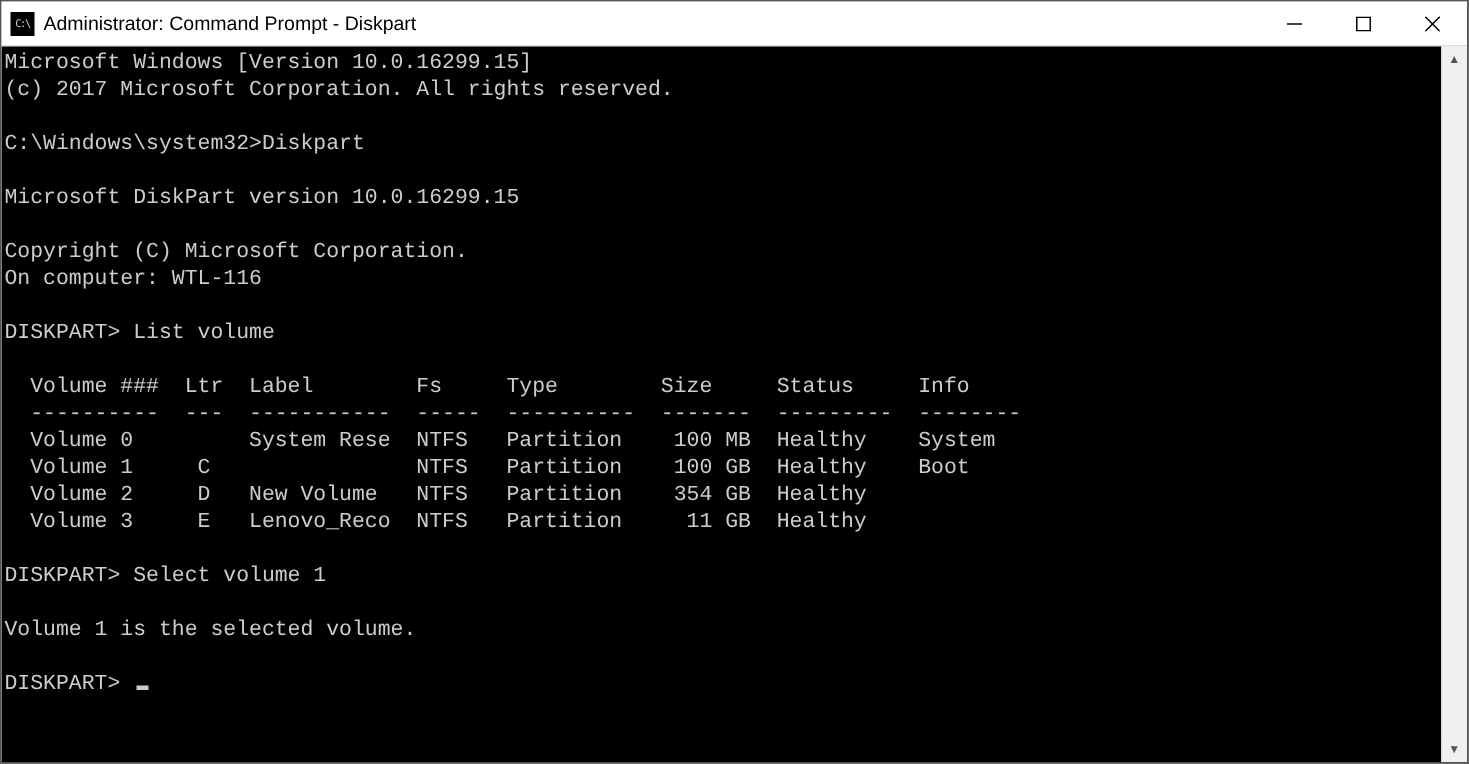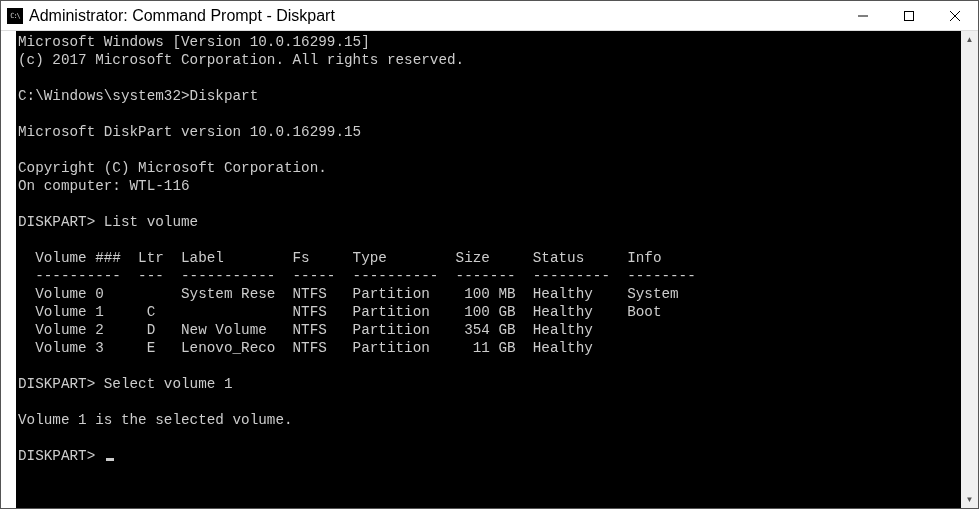--- a/index.html
+++ b/index.html
@@ -30,21 +30,21 @@
       background: #000;
       display: flex;
       align-items: center;
       justify-content: center;
       font-size: 7px;
       color: #ccc;
       font-family: monospace;
       letter-spacing: -1px;
     }
     .titlebar-text {
-      font-size: 16px;
+      font-size: 13px;
       color: #000;
       flex: 1;
     }
     .window-controls {
       display: flex;
     }
     .ctrl {
       width: 46px;
       height: 30px;
       display: flex;
@@ -53,21 +53,20 @@
       font-family: "Segoe UI Symbol", sans-serif;
       font-size: 10px;
       cursor: pointer;
     }
     .ctrl svg {
       stroke: #000;
     }
     .terminal-wrapper {
       display: flex;
       height: calc(100% - 30px);
-      padding-left: 15px;
     }
     .terminal {
       flex: 1;
       background: #000;
       color: #ccc;
       font-family: Consolas, "Courier New", monospace;
       font-size: 14.3px;
       line-height: 18px;
       padding: 2px 2px;
       white-space: pre;

